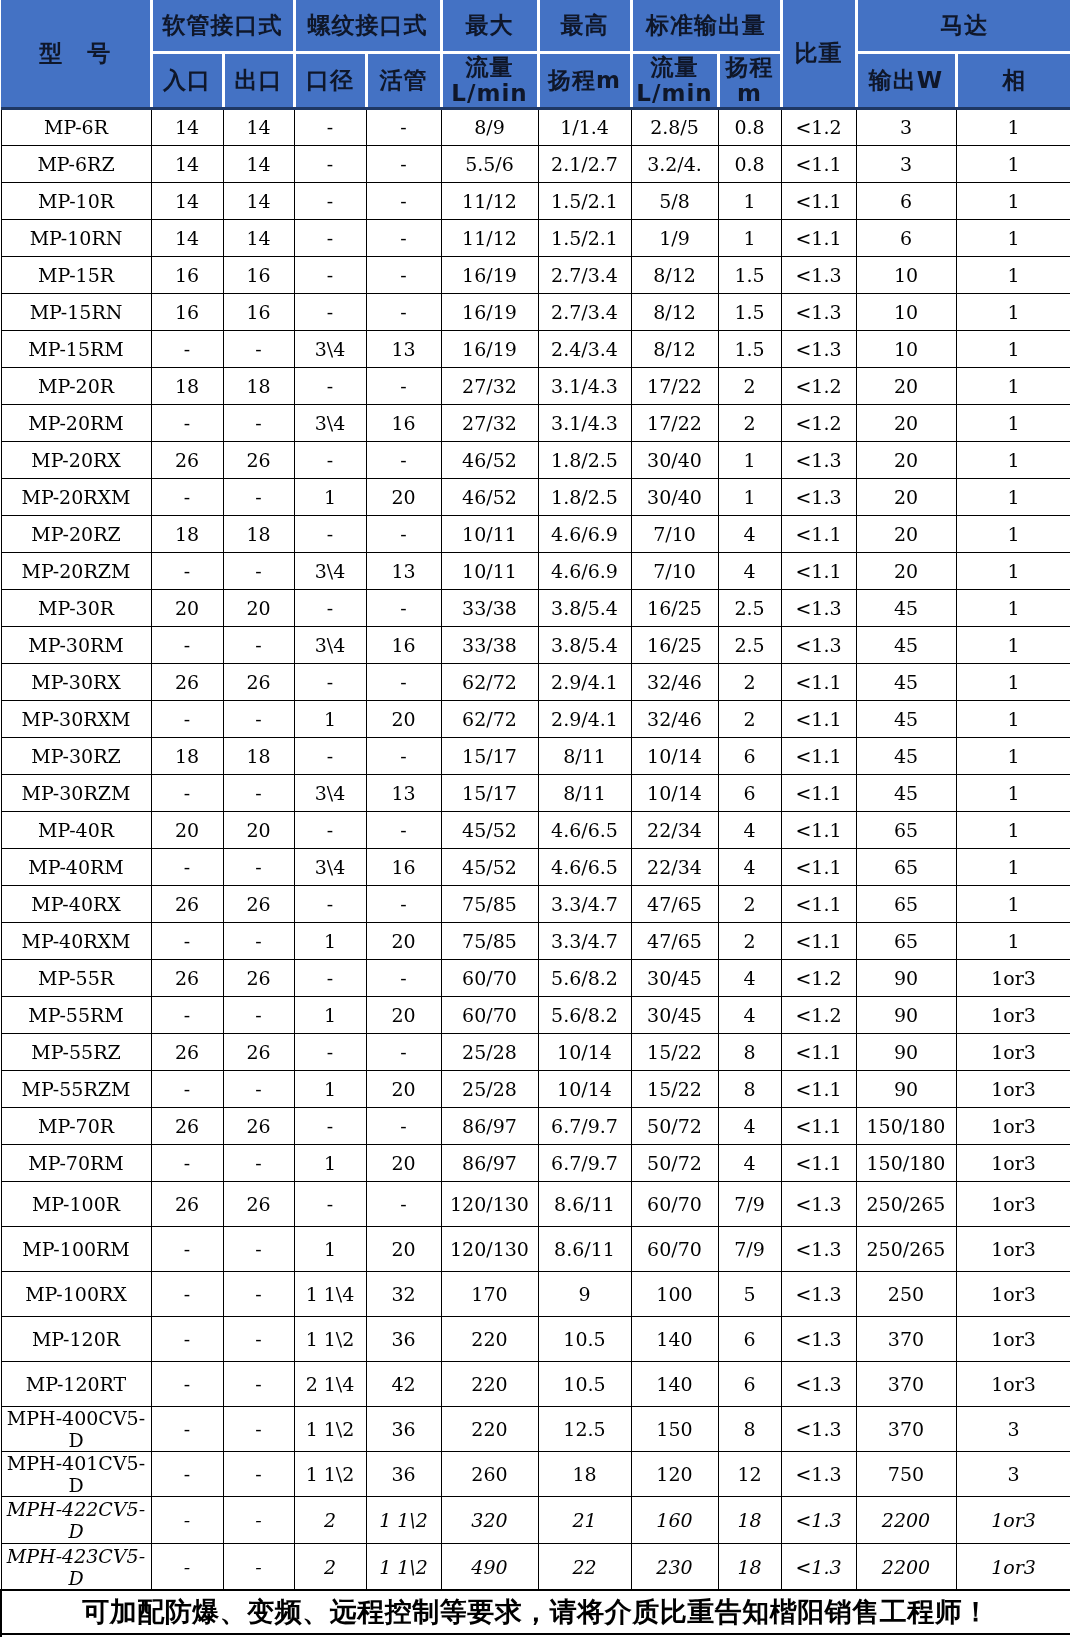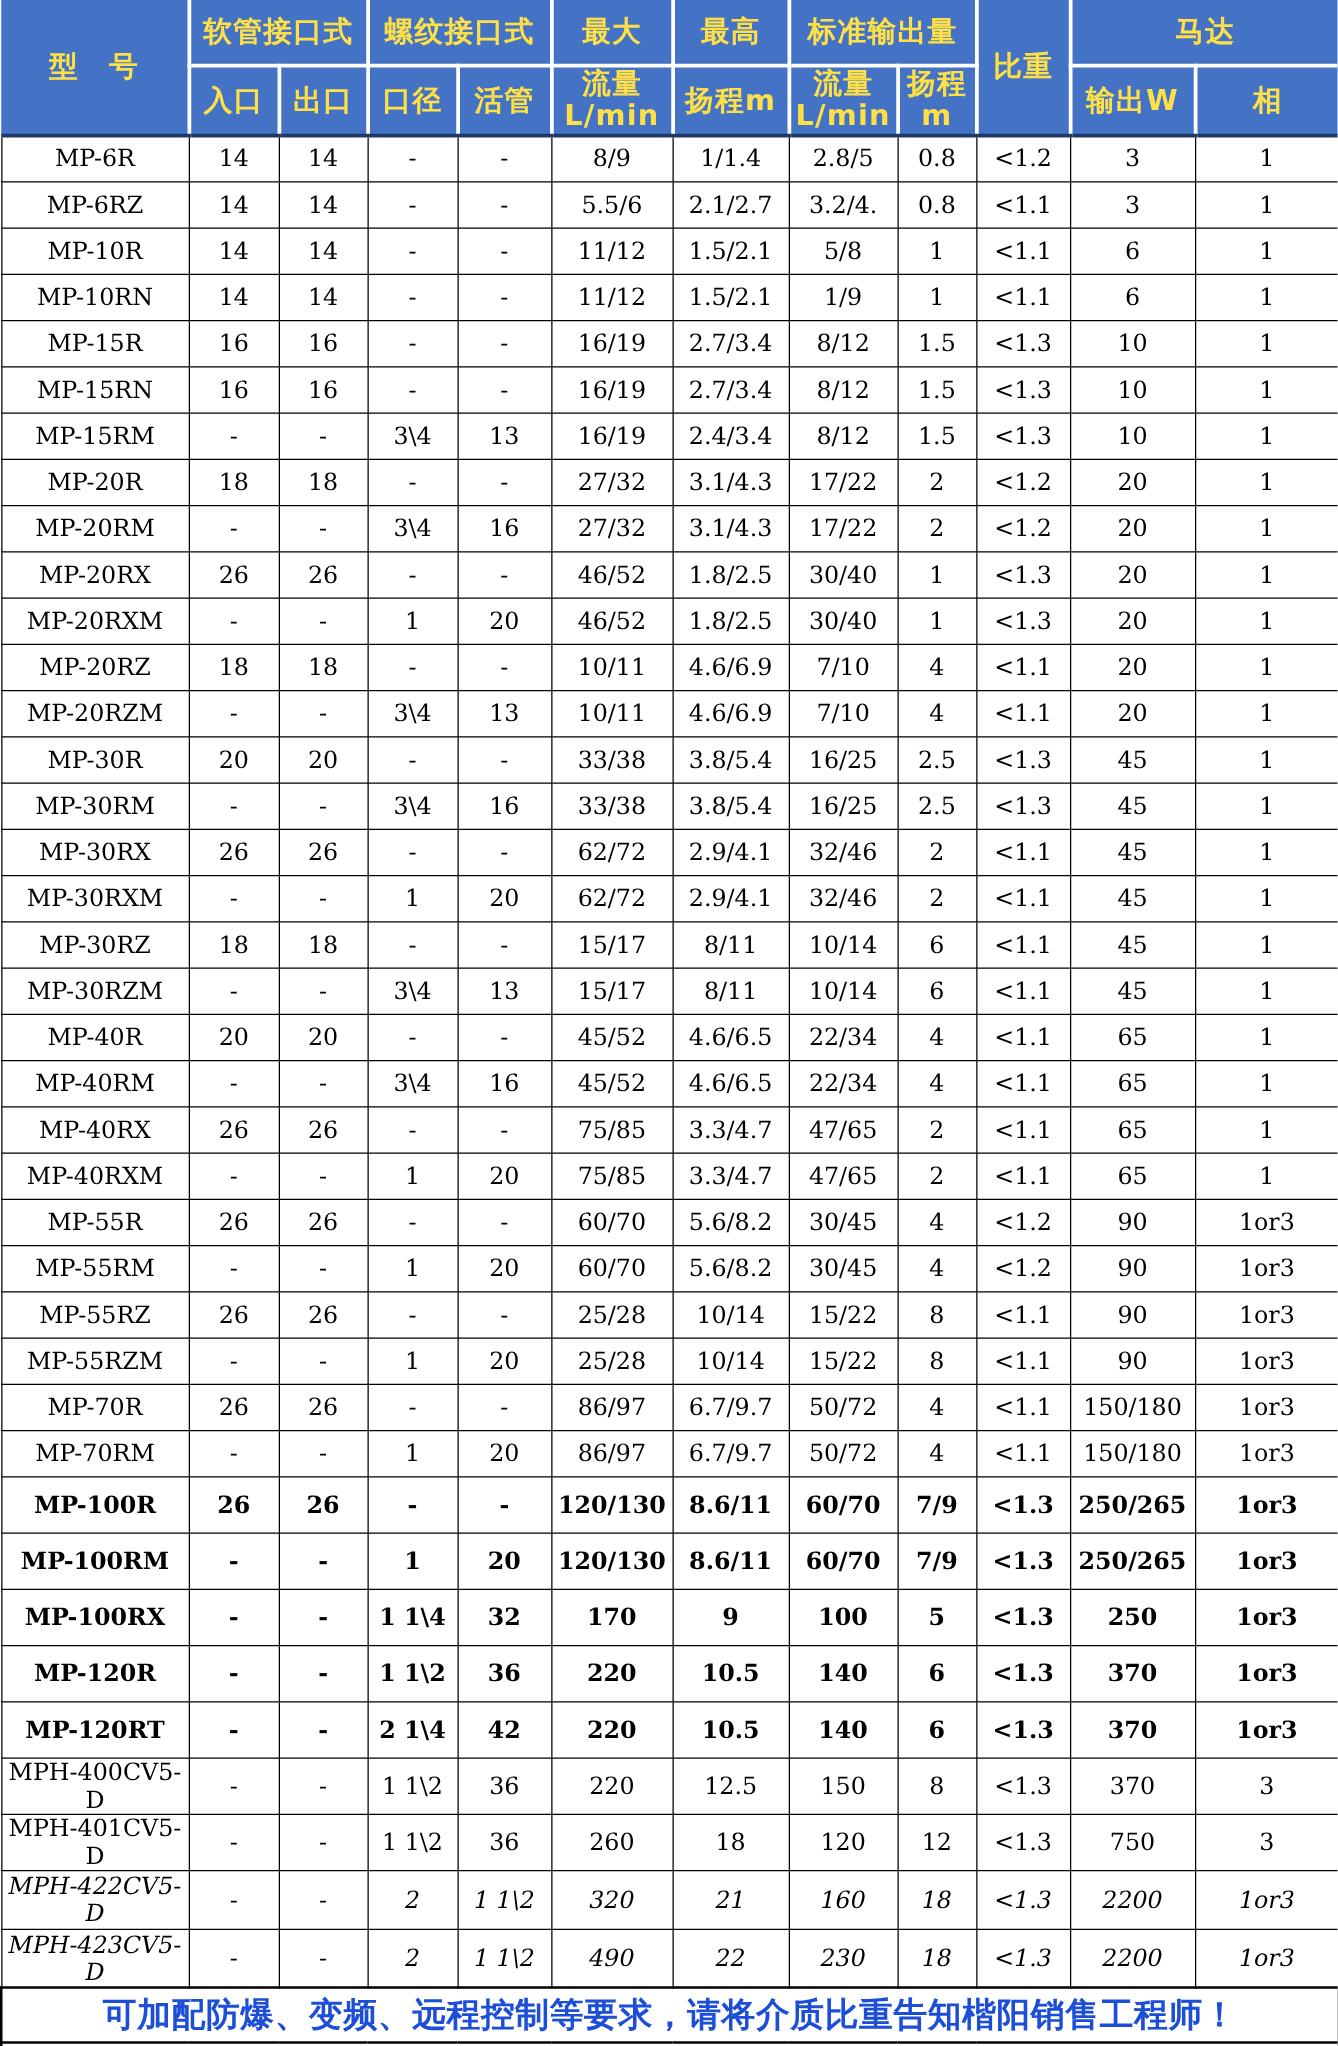--- a/index.html
+++ b/index.html
@@ -5,21 +5,21 @@
   html,body{margin:0;padding:0;background:#fff;}
   .page{width:1070px;margin:0;}
   table.spec{
     width:1070px;
     border-collapse:collapse;
     table-layout:fixed;
   }
   
   table.spec thead th{
     background:#4472C4;
-    color:#fde047;
+    color:#0f172a;
     font-family:"DejaVu Sans","Liberation Sans",sans-serif;
     font-weight:bold;
     border:3px solid #fff;
     text-align:center;
     vertical-align:middle;
     padding:0;
     font-size:23px;
     letter-spacing:1px;
   }
   table.spec thead tr.h1 th{height:51px;}
@@ -34,32 +34,32 @@
     border:1px solid #000;
     text-align:center;
     vertical-align:middle;
     font-family:"DejaVu Serif","Liberation Serif",serif;
     font-size:19px;
     color:#000;
     padding:0 2px;
     overflow:hidden;
   }
   table.spec tbody tr{height:37px;}
-  table.spec tbody tr.tall{height:45px;font-weight:bold;}
+  table.spec tbody tr.tall{height:45px;}
   table.spec tbody tr.short{height:30px;}
   table.spec tbody tr.big{height:47px;font-style:italic;}
   
   table.spec tfoot td{
     border:2px solid #000;
     text-align:center;
     vertical-align:middle;
     font-family:"DejaVu Serif","Liberation Serif",serif;
     font-weight:bold;
     font-size:27px;
-    color:#1d4ed8;
+    color:#000000;
     height:40px;
     letter-spacing:0.5px;
   }
 </style>
 </head>
 <body>
 
 <div class="page">
   <table class="spec">
     <colgroup>

